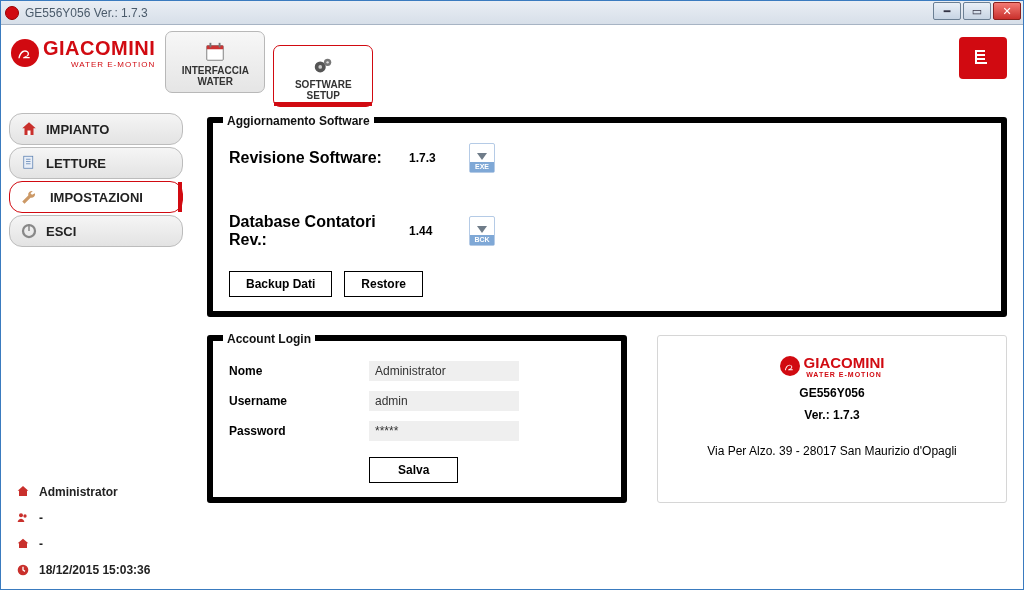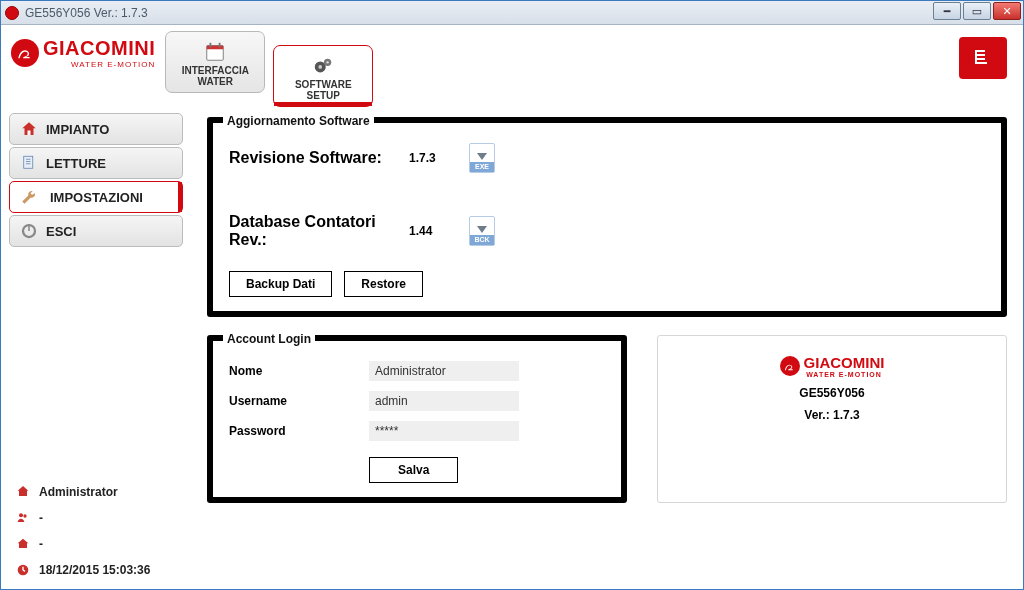--- a/index.html
+++ b/index.html
@@ -139,21 +139,21 @@
   .sidebar {
     width:182px;
     display:flex;
     flex-direction:column;
     padding:2px 4px;
   }
   .nav-item {
     height:32px;
     background: linear-gradient(#f5f5f5,#e3e3e3);
     border:1px solid #bcbcbc;
-    border-radius:5px;
+    border-radius:13px;
     margin-bottom:2px;
     display:flex;align-items:center;gap:8px;
     padding:0 10px;
     font-weight:bold;
     color:#222;
     font-size:13px;
   }
   .nav-item.active {
     border:1px solid #d10a11;
     background:#fff;
@@ -428,19 +428,20 @@
                     <path d="M4 20c1-6 5-10 8-10s4 1 4 3c0 5-7 3-7 7h10v-2h-6c3-1 5-2 5-5 0-3-3-5-6-5-5 0-9 5-10 12h2z"></path>
                   </svg>
                 </div>
               <div>
                 <div class="bm">GIACOMINI</div>
                 <div class="bs">WATER E-MOTION</div>
               </div>
             </div>
             <div>GE556Y056</div>
             <div>Ver.: 1.7.3</div>
+            <div class="addr">Via Per Alzo. 39 - 28017 San Maurizio d'Opagli</div>
           </div>
         </div>
       </div>
     </div>
 
   </div>
 </div>
 
 </body></html>

